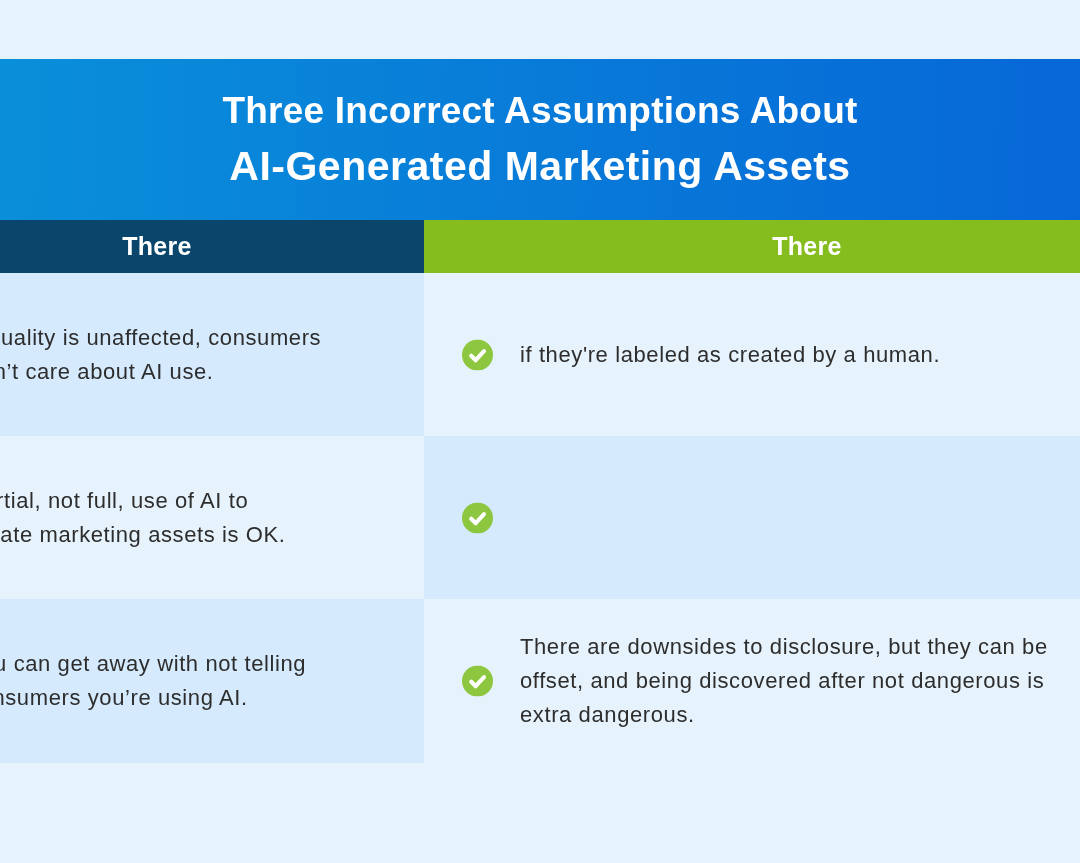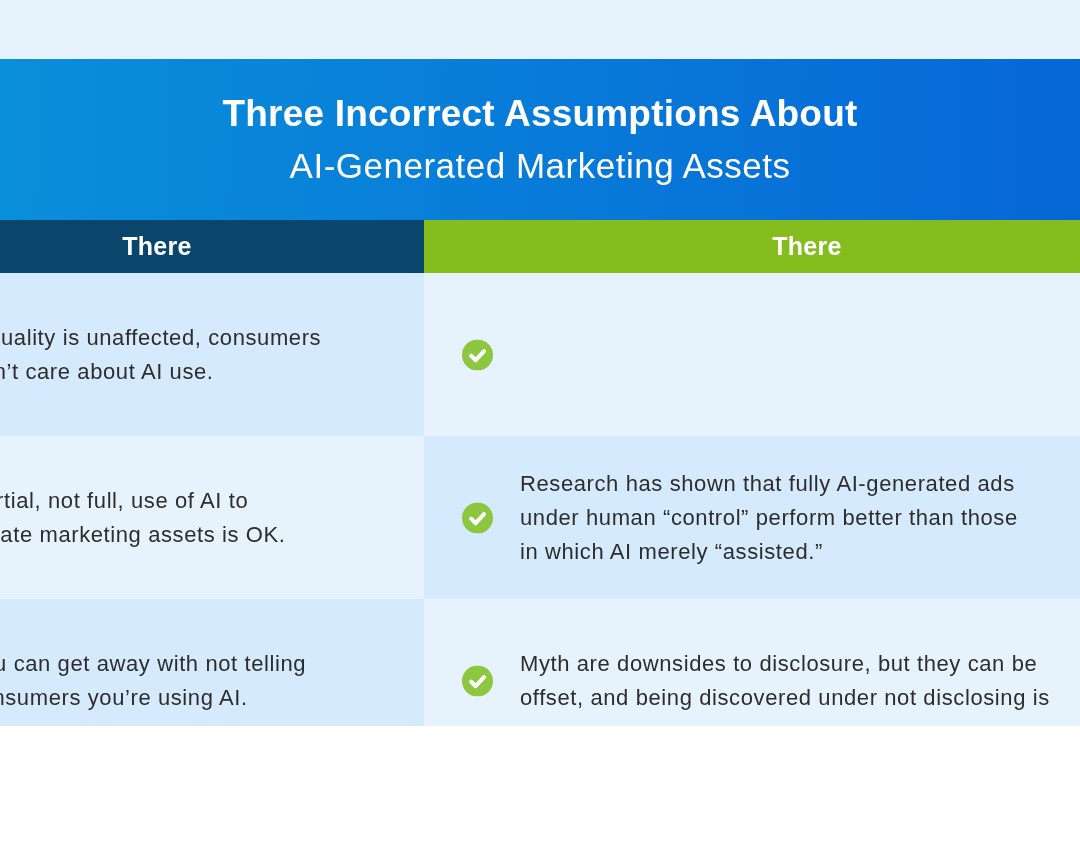--- a/index.html
+++ b/index.html
@@ -12,21 +12,21 @@
     --check-green:#8dc63f;
     --text-dark:#2d2d2d;
     --title-text:#ffffff;
   }
   *{margin:0;padding:0;box-sizing:border-box;}
   html,body{background:#fff;}
   body{font-family:"Liberation Sans","DejaVu Sans",sans-serif;}
 
   .viewport{
     position:relative;
-    width:1080px;height:726px;
+    width:1080px;height:863px;
     overflow:hidden;
     background:var(--page-bg);
   }
   .canvas{
     position:absolute;
     left:-110px;top:0;
     width:1300px;
   }
   .top-gap{height:59px;}
 
@@ -34,21 +34,21 @@
     height:161px;
     background:linear-gradient(91deg,var(--header-grad-left) 0%,var(--header-grad-right) 100%);
     display:flex;flex-direction:column;justify-content:center;align-items:center;
     gap:11px;
     color:var(--title-text);
   }
   .hero-line1{
     font-size:37px;font-weight:700;letter-spacing:0.2px;
   }
   .hero-line2{
-    font-size:35px;font-weight:400;letter-spacing:0.5px;
+    font-size:41px;font-weight:700;letter-spacing:0.5px;
   }
 
   .colheads{display:flex;height:53px;}
   .colhead{
     display:flex;align-items:center;justify-content:center;
     color:#fff;font-size:25px;font-weight:700;letter-spacing:0.3px;
   }
   .colhead.myth{width:534px;background:var(--myth-header-bg);}
   .colhead.truth{flex:1;background:var(--truth-header-bg);}
 
@@ -111,57 +111,54 @@
           <div class="line">If quality is unaffected, consumers</div>
           <div class="line">don’t care about AI use.</div>
         </div>
       </div>
       <div class="cell truth">
         <svg class="check" viewBox="0 0 32 32" aria-hidden="true">
           <circle cx="16" cy="16" r="16" fill="#8dc63f"></circle>
           <path d="M9.5 16.8l4.6 4.6 8.6-9.4" fill="none" stroke="#ffffff" stroke-width="4.2" stroke-linecap="round" stroke-linejoin="round"></path>
         </svg>
         <div class="textblock">
+          <div class="line">if they're labeled as created by a human.</div>
         </div>
       </div>
     </div>
 
     <div class="row r2">
       <div class="cell myth">
         <div class="textblock">
           <div class="line">Partial, not full, use of AI to</div>
           <div class="line">create marketing assets is OK.</div>
         </div>
       </div>
       <div class="cell truth shaded">
         <svg class="check" viewBox="0 0 32 32" aria-hidden="true">
           <circle cx="16" cy="16" r="16" fill="#8dc63f"></circle>
           <path d="M9.5 16.8l4.6 4.6 8.6-9.4" fill="none" stroke="#ffffff" stroke-width="4.2" stroke-linecap="round" stroke-linejoin="round"></path>
         </svg>
-        <div class="textblock">
-          <div class="line">Research has shown that fully AI-generated ads</div>
-          <div class="line">under human “control” perform better than those</div>
-          <div class="line">in which AI merely “assisted.”</div>
-        </div>
       </div>
     </div>
 
     <div class="row r3">
       <div class="cell myth shaded">
         <div class="textblock">
           <div class="line">You can get away with not telling</div>
           <div class="line">consumers you’re using AI.</div>
         </div>
       </div>
       <div class="cell truth">
         <svg class="check" viewBox="0 0 32 32" aria-hidden="true">
           <circle cx="16" cy="16" r="16" fill="#8dc63f"></circle>
           <path d="M9.5 16.8l4.6 4.6 8.6-9.4" fill="none" stroke="#ffffff" stroke-width="4.2" stroke-linecap="round" stroke-linejoin="round"></path>
         </svg>
         <div class="textblock">
-          <div class="line">Myth are downsides to disclosure, but they can be</div>
-          <div class="line">offset, and being discovered under not disclosing is</div>
+          <div class="line">There are downsides to disclosure, but they can be</div>
+          <div class="line">offset, and being discovered after not dangerous is</div>
+          <div class="line">extra dangerous.</div>
         </div>
       </div>
     </div>
 
   </div>
 </div>
 
 </body></html>

